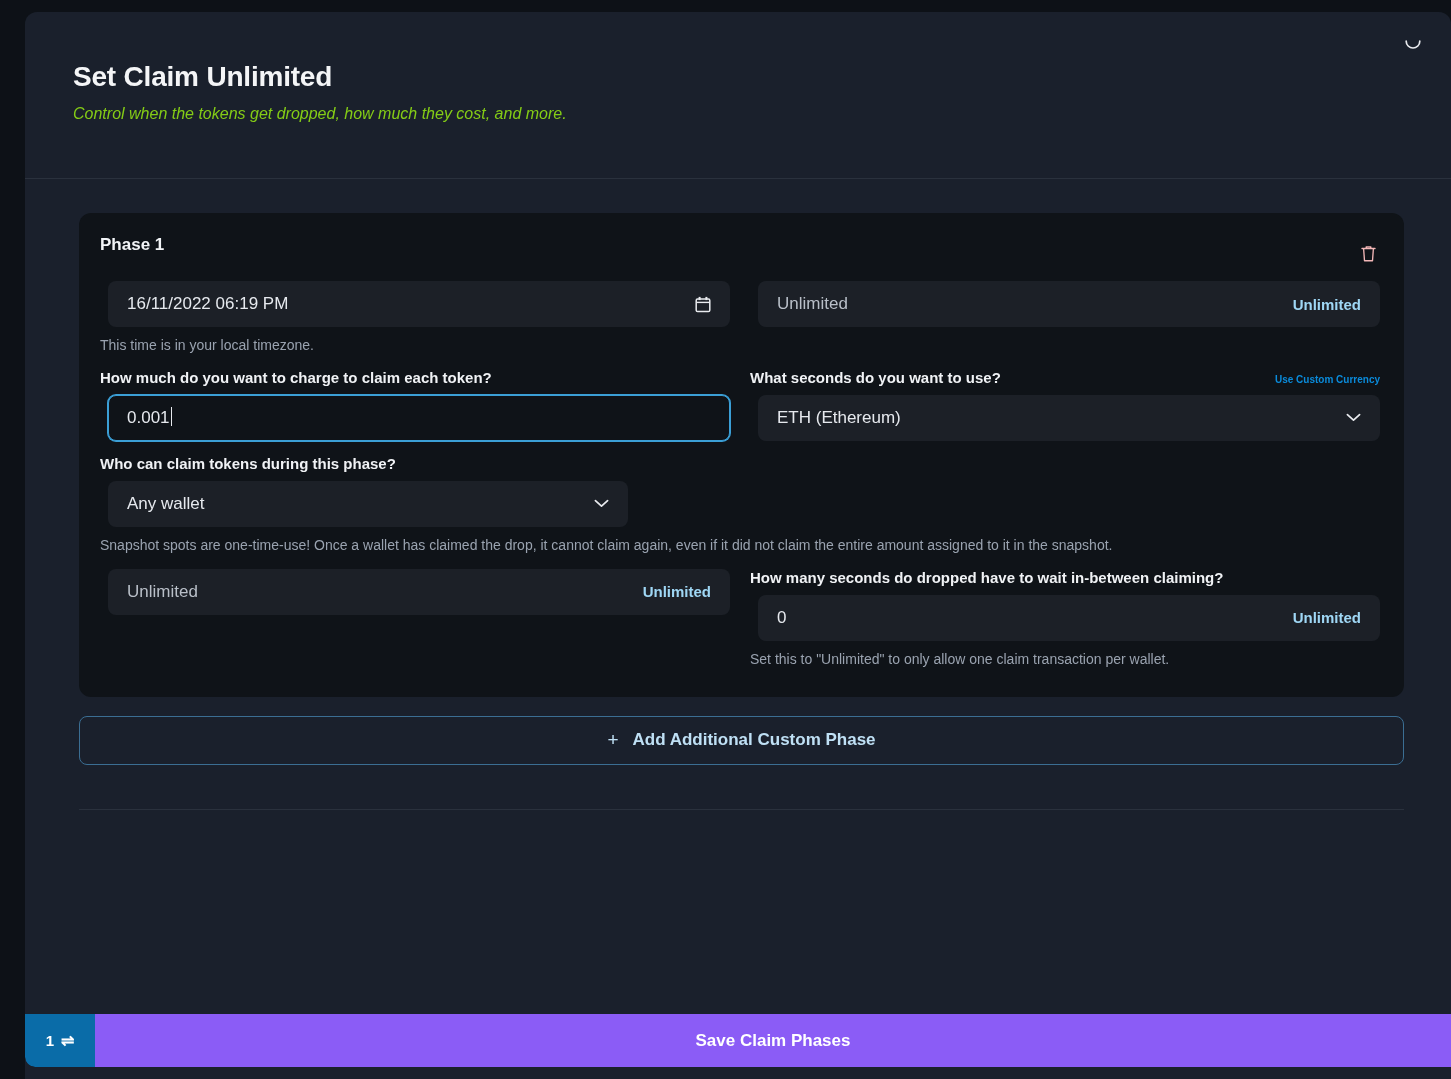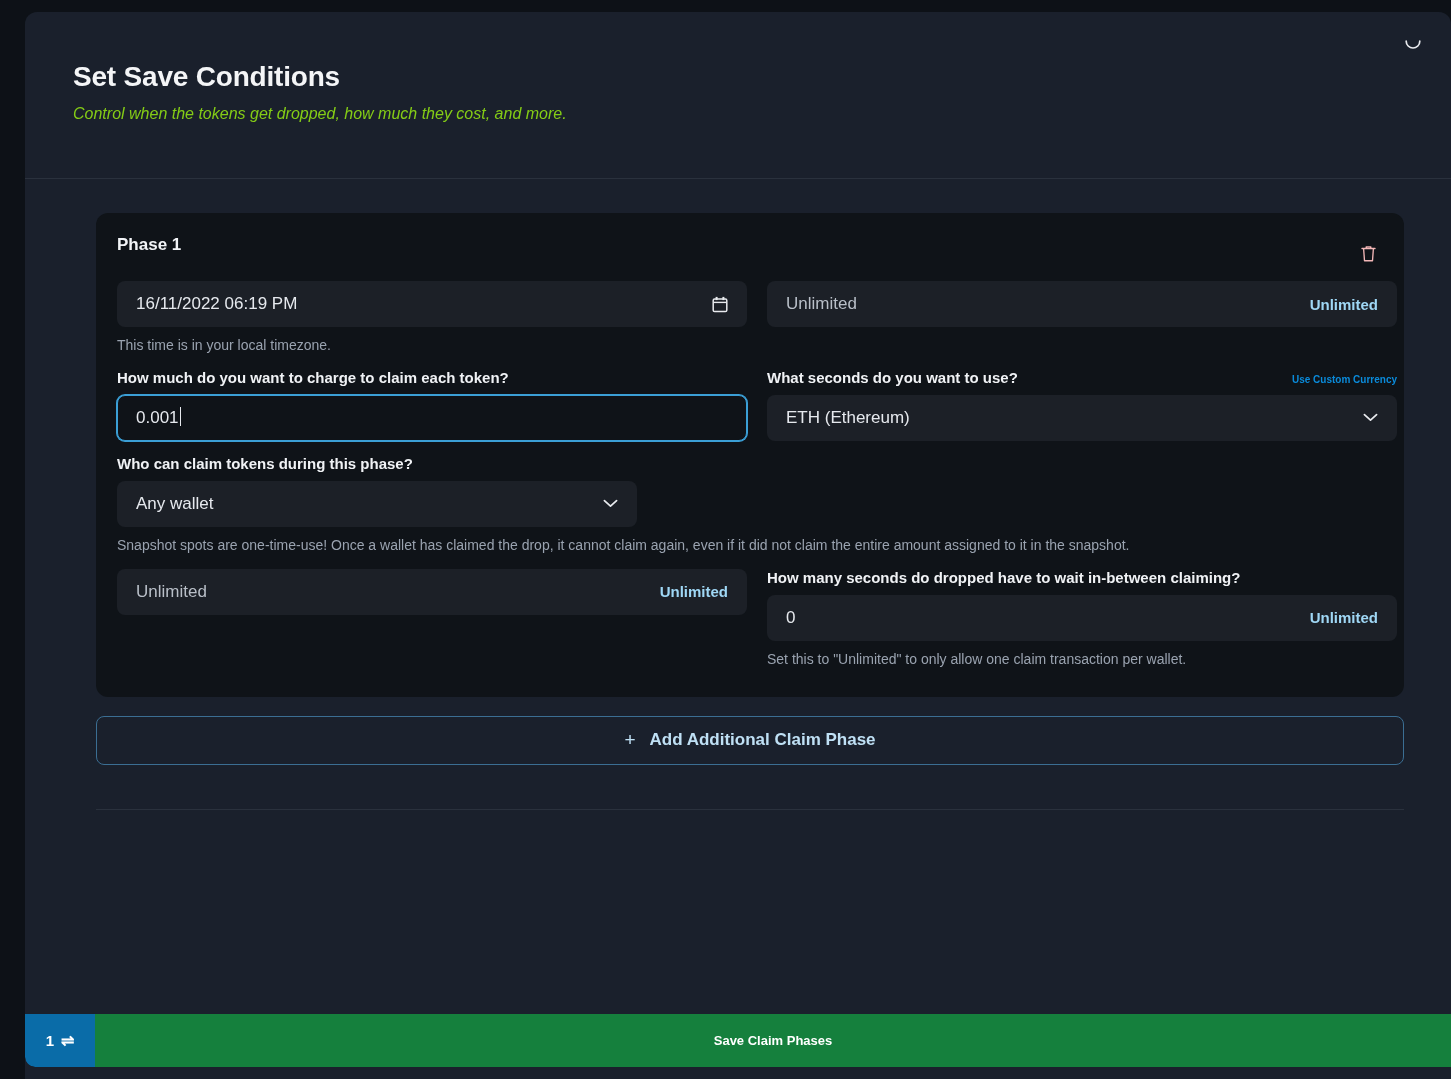--- a/index.html
+++ b/index.html
@@ -44,21 +44,21 @@
     line-height: 1.3;
   }
   .spinner {
     position: absolute;
     right: 28px; top: 20px;
     width: 20px; height: 20px;
   }
   .spinner svg { display:block; }
 
   .modal-body {
-    padding: 34px 47px 0 71px;
+    padding: 34px 47px 0 54px;
   }
 
   
   .phase-card {
     background: #0f1318;
     border-radius: 12px;
     padding: 22px 21px 28px 21px;
     position: relative;
   }
   .phase-head {
@@ -107,20 +107,21 @@
 
   .input-wrap {
     position: relative;
     display: flex;
     align-items: center;
     background: #1c2027;
     border-radius: 8px;
     height: 46px;
     padding: 0 18px;
     border: 1px solid transparent;
+    margin-left: 8px;
   }
   .input-wrap.focused {
     background: #0f1318;
     border: 1px solid #3b9fd6;
     box-shadow: 0 0 0 1px #3b9fd6;
   }
   .input-text {
     flex: 1;
     font-size: 17px;
     color: #e6e9ee;
@@ -199,41 +200,41 @@
     display: flex;
     align-items: center;
     justify-content: center;
     gap: 7px;
     border-radius: 0 0 0 10px;
     cursor: pointer;
   }
   .tx-badge .swap { font-size: 16px; }
   .save-btn {
     flex: 1;
-    background: #15803d;
+    background: #8b5cf6;
     color: #ffffff;
-    font-size: 13px;
+    font-size: 17px;
     font-weight: bold;
     display: flex;
     align-items: center;
     justify-content: center;
     border: none;
     cursor: pointer;
     font-family: "Liberation Sans", sans-serif;
   }
 </style>
 </head>
 <body>
 
 <div class="page">
 
   <div class="modal">
 
     <div class="modal-header">
-      <div class="modal-title">Set Save Conditions</div>
+      <div class="modal-title">Set Claim Unlimited</div>
       <div class="modal-subtitle">Control when the tokens get dropped, how much they cost, and more.</div>
       <div class="spinner">
         <svg width="20" height="20" viewBox="0 0 20 20">
           <path d="M3.2 9.2 A6.8 6.8 0 0 0 16.8 9.2" fill="none" stroke="#e8eaee" stroke-width="1.7" stroke-linecap="round"></path>
         </svg>
       </div>
     </div>
 
     <div class="modal-body">
 
@@ -335,21 +336,21 @@
               <span class="suffix-badge">Unlimited</span>
             </div>
             <div class="helper">Set this to "Unlimited" to only allow one claim transaction per wallet.</div>
           </div>
         </div>
 
       </div>
 
       <button class="add-phase">
         <span class="plus">+</span>
-        <span>Add Additional Claim Phase</span>
+        <span>Add Additional Custom Phase</span>
       </button>
 
       <div class="body-spacer"></div>
       <div class="footer-divider"></div>
     </div>
   </div>
 
   <div class="save-bar">
     <div class="tx-badge">
       <span>1</span>

